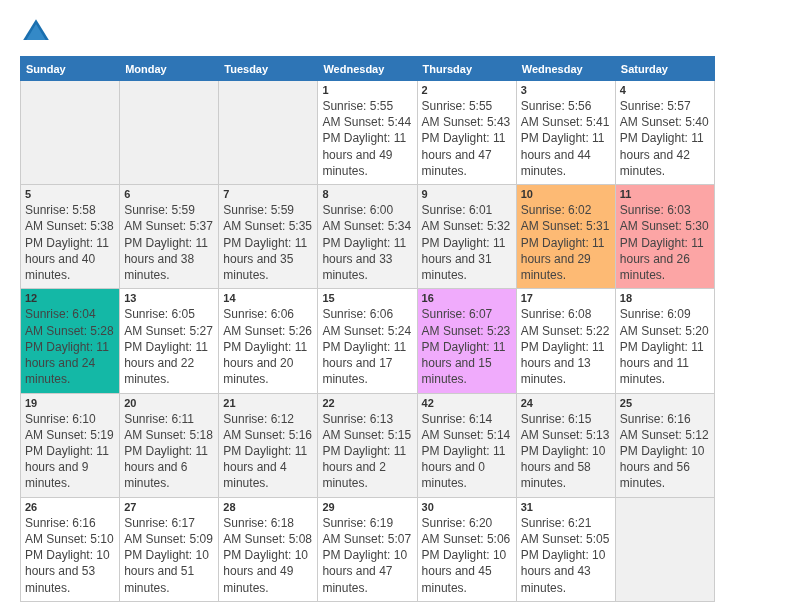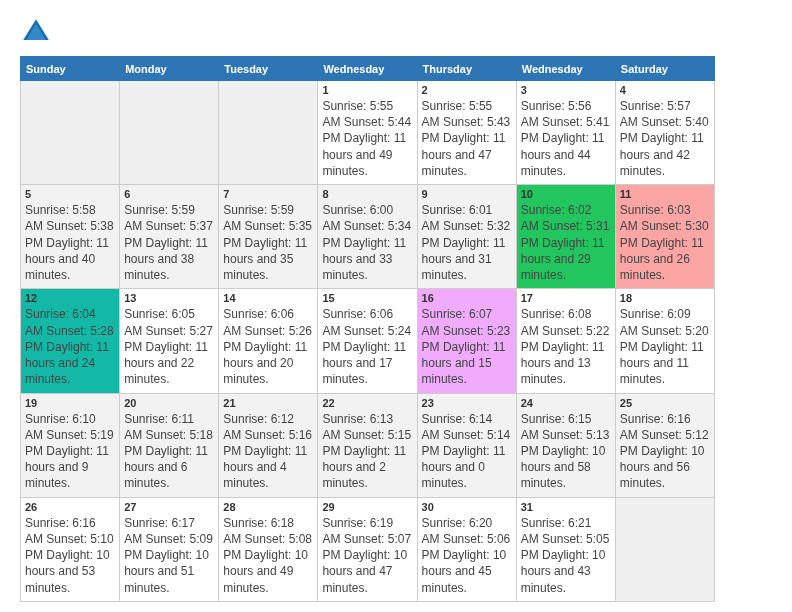--- a/index.html
+++ b/index.html
@@ -206,21 +206,21 @@
 Daylight: 11 hours
 and 33 minutes.</div>
           </td>
           <td style="background: rgb(242, 242, 242);">
             <span class="day-num">9</span>
             <div class="day-info">Sunrise: 6:01 AM
 Sunset: 5:32 PM
 Daylight: 11 hours
 and 31 minutes.</div>
           </td>
-          <td style="background: #22c55e;">
+          <td style="background: #fdba74;">
             <span class="day-num">10</span>
             <div class="day-info">Sunrise: 6:02 AM
 Sunset: 5:31 PM
 Daylight: 11 hours
 and 29 minutes.</div>
           </td>
           <td style="background: #fca5a5;">
             <span class="day-num">11</span>
             <div class="day-info">Sunrise: 6:03 AM
 Sunset: 5:30 PM
@@ -302,21 +302,21 @@
 and 4 minutes.</div>
           </td>
           <td style="background: rgb(242, 242, 242);">
             <span class="day-num">22</span>
             <div class="day-info">Sunrise: 6:13 AM
 Sunset: 5:15 PM
 Daylight: 11 hours
 and 2 minutes.</div>
           </td>
           <td style="background: rgb(242, 242, 242);">
-            <span class="day-num">23</span>
+            <span class="day-num">42</span>
             <div class="day-info">Sunrise: 6:14 AM
 Sunset: 5:14 PM
 Daylight: 11 hours
 and 0 minutes.</div>
           </td>
           <td style="background: rgb(242, 242, 242);">
             <span class="day-num">24</span>
             <div class="day-info">Sunrise: 6:15 AM
 Sunset: 5:13 PM
 Daylight: 10 hours

